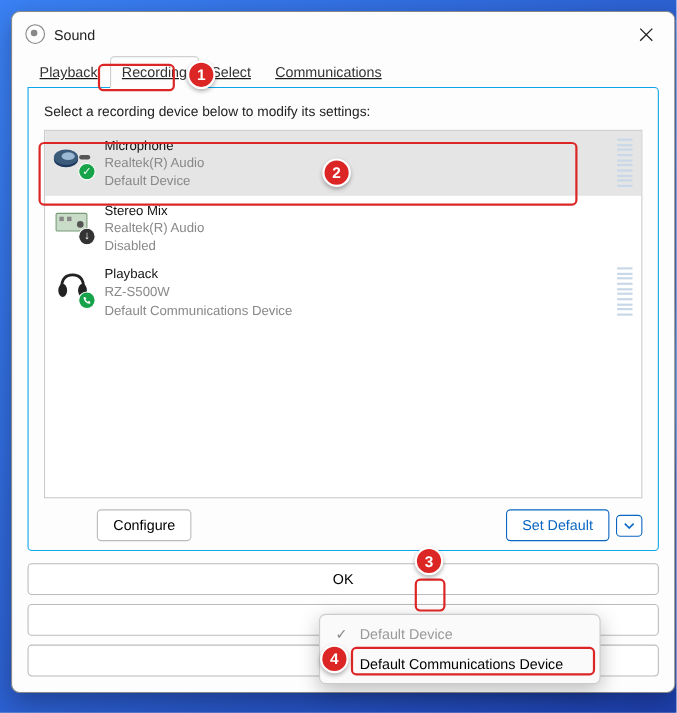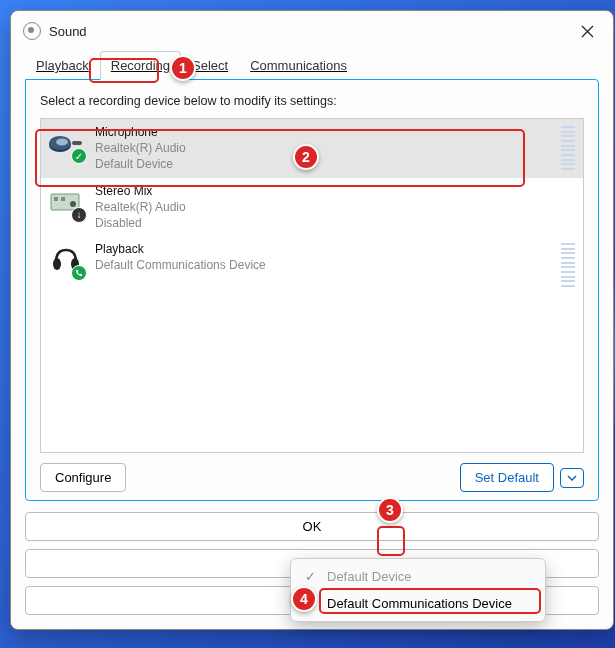--- a/index.html
+++ b/index.html
@@ -24,21 +24,21 @@
   .card-svg { width: 34px; height: 24px; }
   .headset-svg { width: 32px; height: 32px; }
   .badge { position: absolute; bottom: -2px; right: -2px; width: 16px; height: 16px; border-radius: 50%; border: 1.5px solid #fff; display: flex; align-items: center; justify-content: center; font-size: 10px; color: #fff; }
   .badge.green { background: #16a34a; }
   .badge.dark { background: #333; }
   .dev-text { flex: 1; line-height: 1.35; }
   .dev-name { font-size: 12px; color: #111; }
   .dev-sub { font-size: 12px; color: #888; }
   .level-meter { width: 14px; height: 44px; display: flex; flex-direction: column; justify-content: space-between; margin-top: 2px; }
   .level-bar { height: 2px; background: #c8d8e8; }
-  .btn-row { display: flex; align-items: center; gap: 6px; margin-top: 10px; }
+  .btn-row { display: flex; align-items: center; gap: 6px; margin-top: 10px; margin-left: 48px; }
   .btn { padding: 6px 14px; font-size: 13px; background: #fff; border: 1px solid #bbb; border-radius: 4px; cursor: pointer; }
   .btn.primary { border-color: #0a66c2; color: #0a66c2; }
   .spacer { flex: 1; }
   .dd-btn { width: 24px; padding: 6px 4px; border: 1px solid #0a66c2; border-radius: 4px; display: flex; align-items: center; justify-content: center; cursor: pointer; background: #fff; }
   .dd-btn svg { width: 10px; height: 6px; }
   .bottom-row { display: flex; justify-content: center; gap: 8px; padding: 0 14px 14px 14px; flex-direction: column; }
   .bottom-row .btn { min-width: 80px; }
   .menu { position: absolute; top: 558px; left: 290px; width: 256px; background: #fafafa; border: 1px solid #ccc; border-radius: 6px; box-shadow: 0 6px 18px rgba(0,0,0,0.25); padding: 4px 0; z-index: 50; }
   .menu-item { display: flex; align-items: center; gap: 8px; padding: 6px 14px; font-size: 13px; cursor: pointer; }
   .menu-item.disabled { color: #999; }
@@ -127,20 +127,21 @@
               <ellipse cx="25" cy="20" rx="4" ry="6" fill="#222"></ellipse>
             </svg>
           <div class="badge green">
             <svg width="9" height="9" viewBox="0 0 10 10">
                 <path d="M2 1 Q1 1 1 2 Q2 7 7 8 Q8 8 8 7 L7 5 L5 6 Q4 5 3 4 L4 2 Z" fill="#fff"></path>
               </svg>
           </div>
         </div>
         <div class="dev-text">
           <div class="dev-name">Playback</div>
+          <div class="dev-sub">RZ-S500W</div>
           <div class="dev-sub">Default Communications Device</div>
         </div>
         <div class="level-meter">
           <div class="level-bar"></div>
             <div class="level-bar"></div>
             <div class="level-bar"></div>
             <div class="level-bar"></div>
             <div class="level-bar"></div>
             <div class="level-bar"></div>
             <div class="level-bar"></div>

